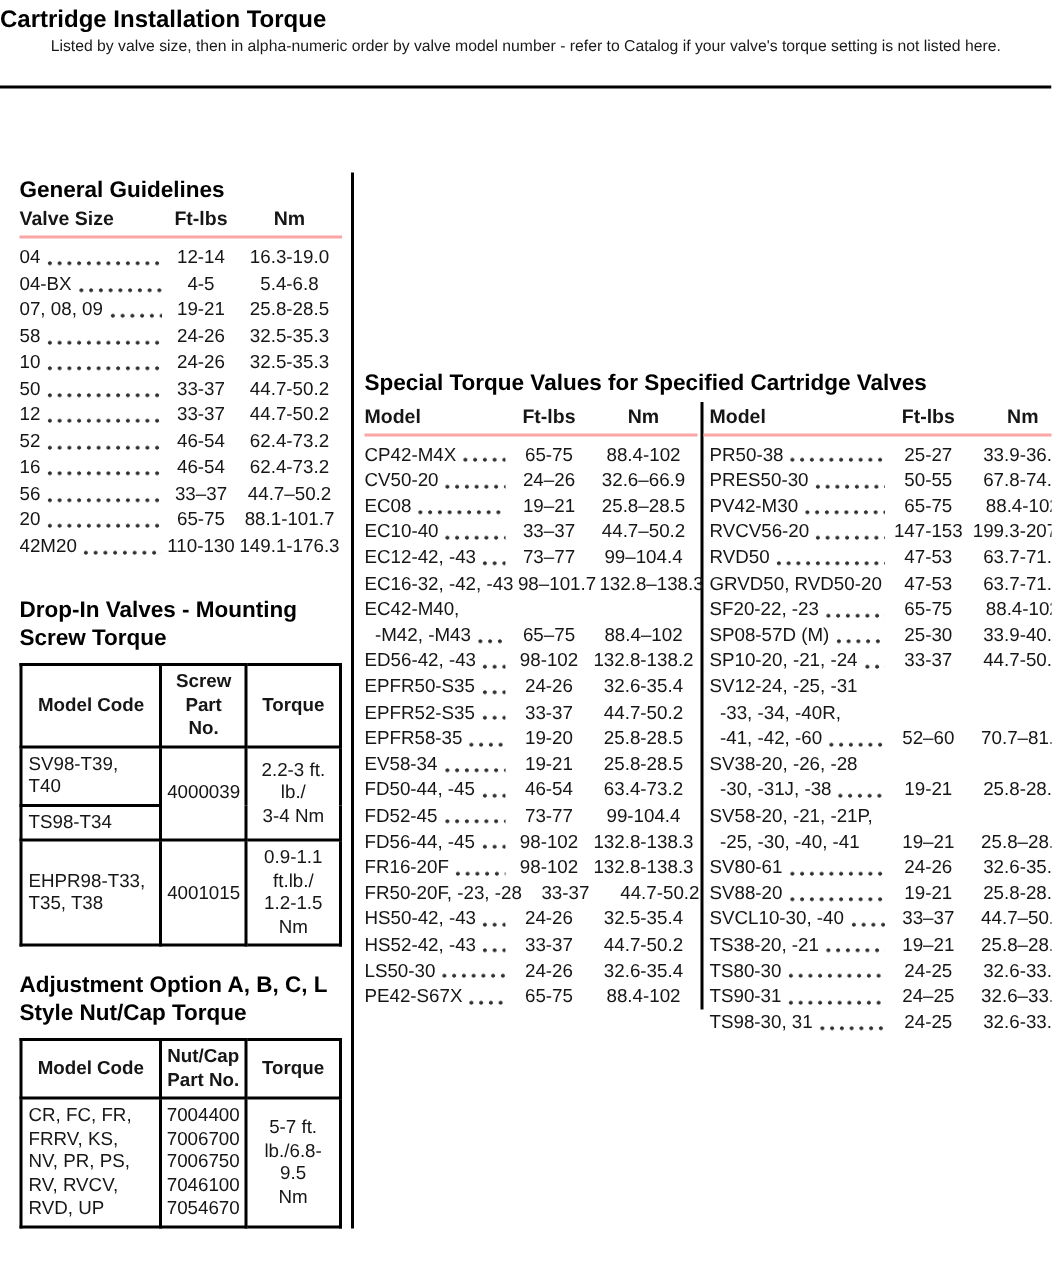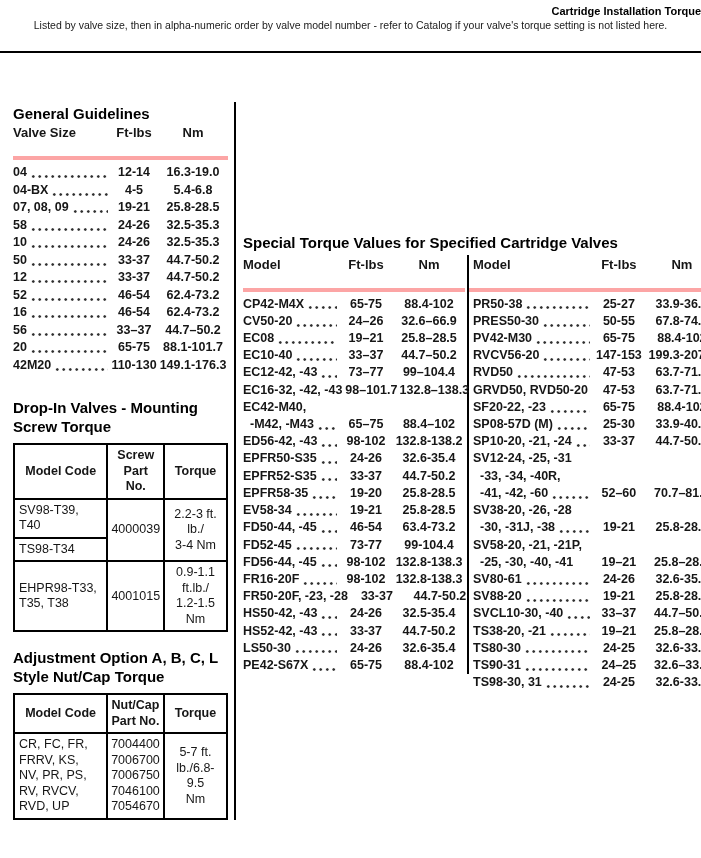--- a/index.html
+++ b/index.html
@@ -4,37 +4,37 @@
 <style>
   * { box-sizing: border-box; margin: 0; padding: 0; }
   html, body { background: #ffffff; }
   body {
     width: 701px; height: 858px; overflow: hidden;
     color: #161616;
     font-family: "Liberation Sans", sans-serif;
     position: relative;
   }
   .page { width: 701px; height: 858px; padding-top: 5px; }
-  .doc-title { text-align: right; font-size: 11px; font-weight: bold; color: #000; }
+  .doc-title { text-align: left; font-size: 16px; font-weight: bold; color: #000; }
   .doc-subtitle { text-align: center; font-size: 10.5px; margin-top: 2px; margin-bottom: 20px; color: #1a1a1a; }
   .top-rule { border-top: 2px solid #000; }
   .columns { display: flex; align-items: center; height: 816px; }
 
   
   .left-col { width: 241px; border-right: 2px solid #000; padding: 2px 6px 0 13px; }
   .section-title { font-size: 15px; font-weight: bold; line-height: 19px; color: #000; }
 
-  .thead { display: flex; font-weight: bold; font-size: 13px; border-bottom: 4px solid #fca5a5; padding-bottom: 16px; margin-top: 2px; }
+  .thead { display: flex; font-weight: bold; font-size: 13px; border-bottom: 2px solid #fca5a5; padding-bottom: 4px; margin-top: 2px; }
   .thead .h-model { flex: 1 1 auto; }
   .thead .h-ft, .thead .h-nm { text-align: center; flex: 0 0 auto; }
 
   .gg-head .h-ft { width: 48px; }
   .gg-head .h-nm { width: 70px; }
 
-  .rows { padding-top: 4px; font-weight: bold; }
+  .rows { padding-top: 4px; }
   .trow { font-size: 12.5px; }
   .gg-rows .tline, .gg-rows .tmain { line-height: 17.5px; }
   .sp-rows .tline, .sp-rows .tmain { line-height: 17.2px; }
   .tmain { display: flex; }
   .tmodel { flex: 0 1 auto; white-space: nowrap; }
   .leader { flex: 1 1 0; min-width: 0; margin: 0 2px;
     background-image: radial-gradient(circle, #2e2e2e 1.05px, rgba(0,0,0,0) 1.5px);
     background-size: 6.5px 3px; background-repeat: repeat-x;
     background-position: 1px calc(100% - 3.5px); }
   .leader.nodots { background: none; margin: 0 1px; }

